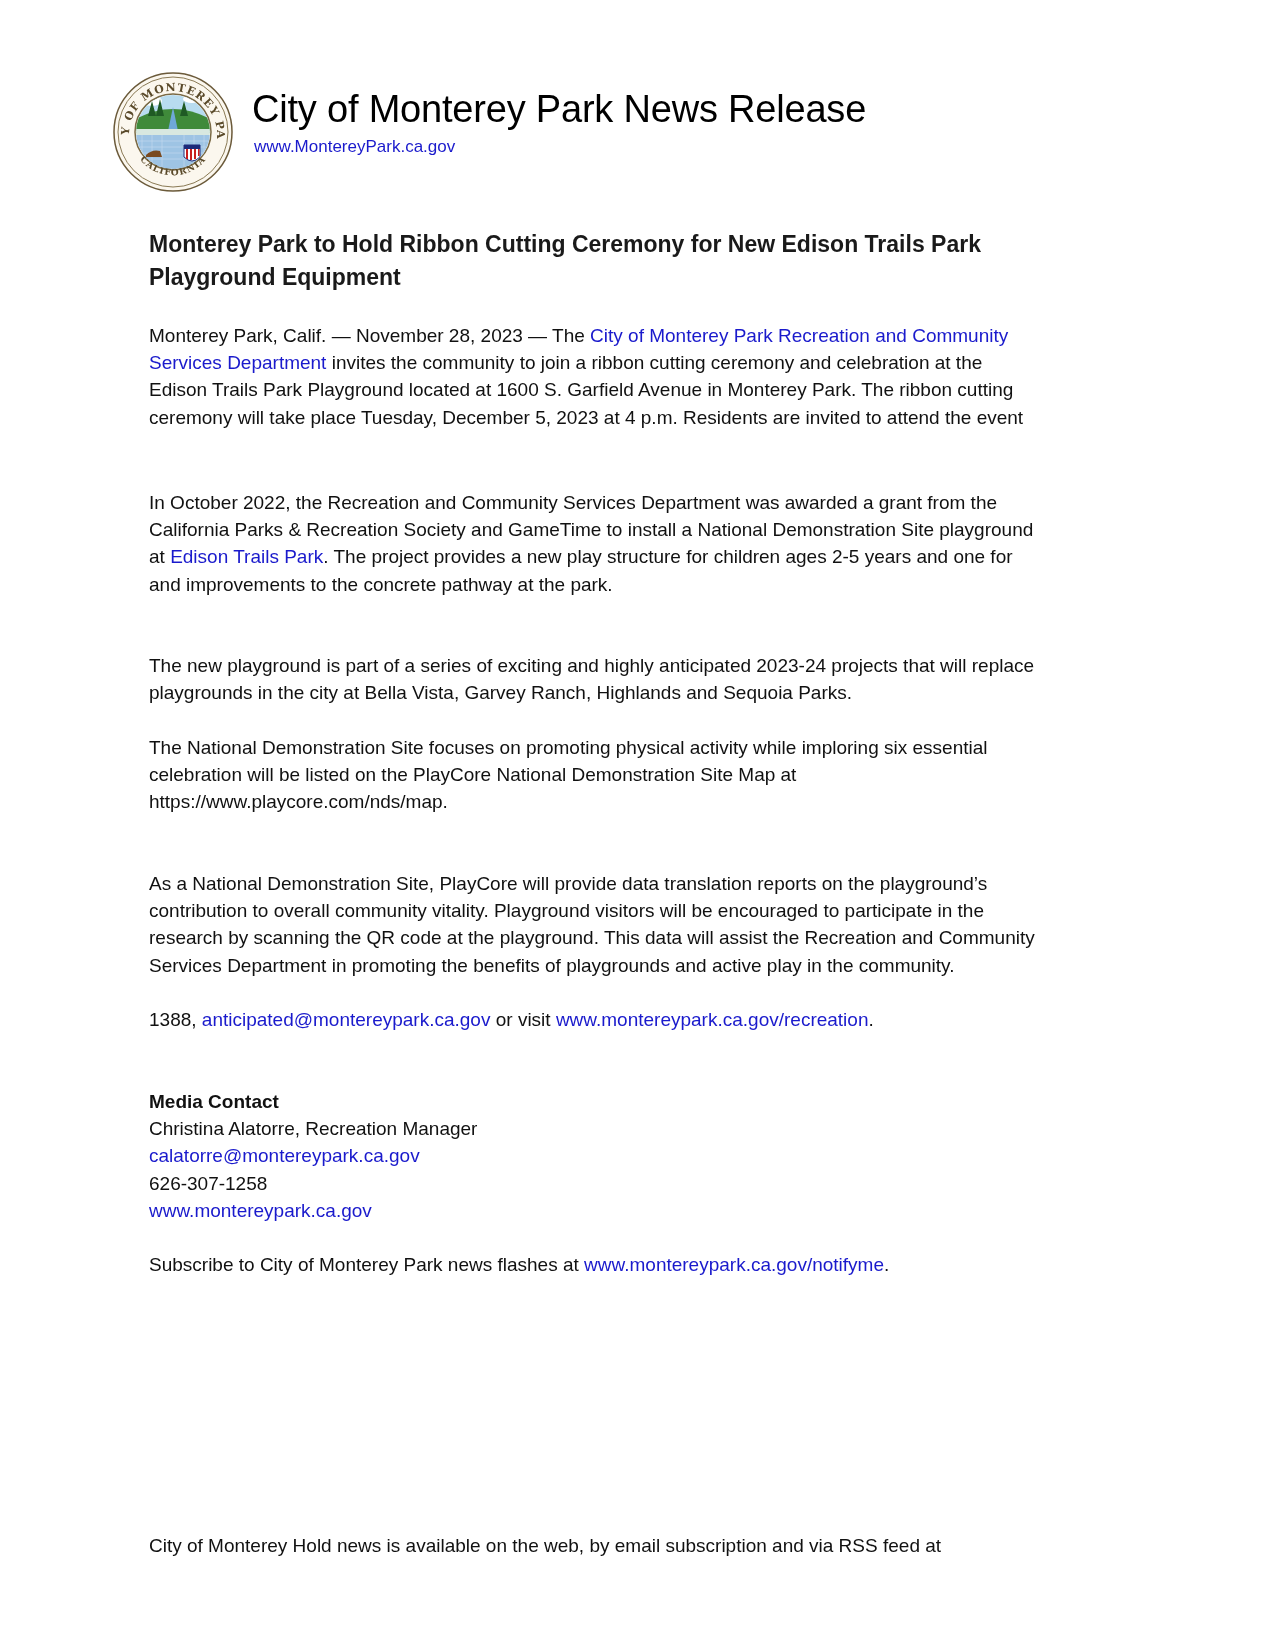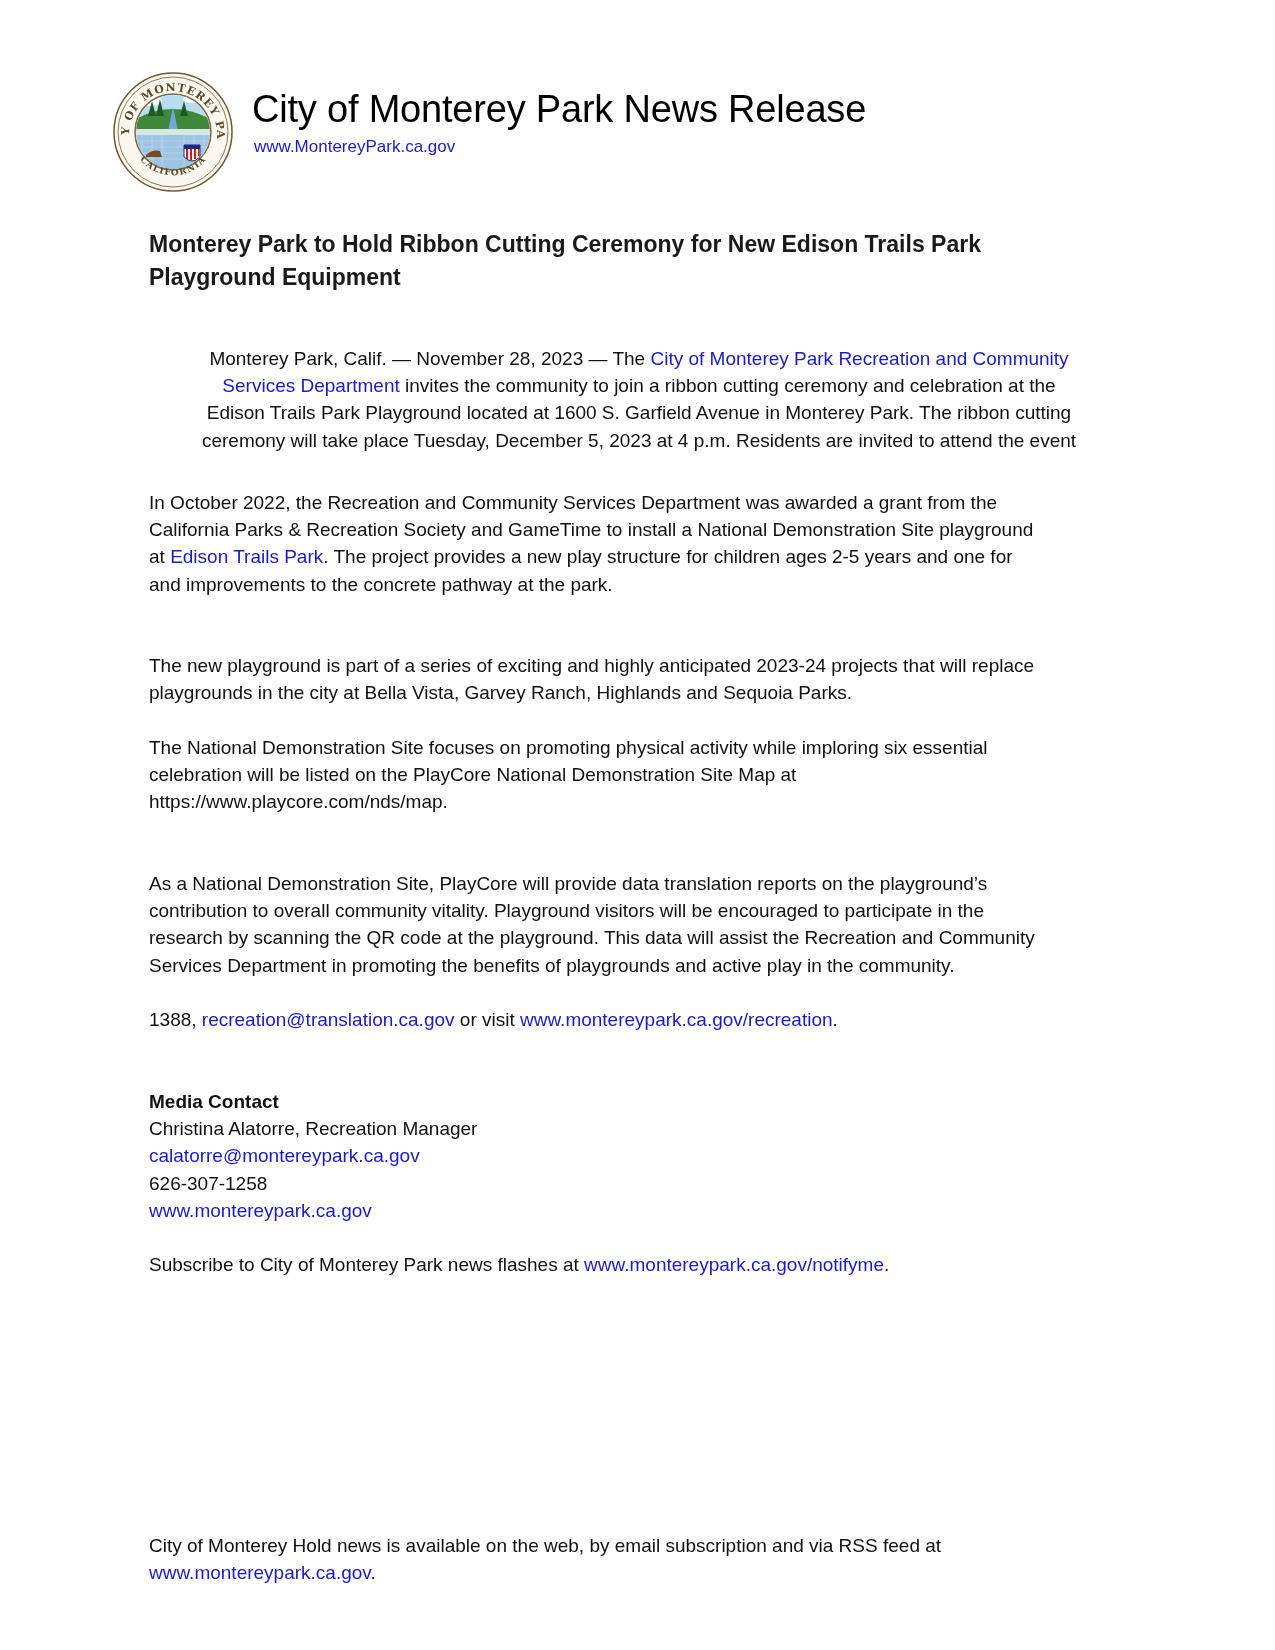--- a/index.html
+++ b/index.html
@@ -72,21 +72,21 @@
 </svg>
 
 <div class="masthead-title">City of Monterey Park News Release</div>
 <a class="masthead-url">www.MontereyPark.ca.gov</a>
 
 <h1 class="headline">
   <span class="line">Monterey Park to Hold Ribbon Cutting Ceremony for New Edison Trails Park</span>
   <span class="line">Playground Equipment</span>
 </h1>
 
-<p class="block" style="top:345px;text-align:center;">
+<p class="block" style="top:322px;">
   <span class="line">
     <span>Monterey Park, Calif. — November 28, 2023 — The </span><a class="link">City of Monterey Park Recreation and Community</a>
   </span>
   <span class="line">
     <a class="link">Services Department</a><span> invites the community to join a ribbon cutting ceremony and celebration at the</span>
   </span>
   <span class="line">Edison Trails Park Playground located at 1600 S. Garfield Avenue in Monterey Park. The ribbon cutting</span>
   <span class="line">ceremony will take place Tuesday, December 5, 2023 at 4 p.m. Residents are invited to attend the event</span>
 </p>
 
@@ -112,34 +112,33 @@
 
 <p class="block" style="top:870px;">
   <span class="line">As a National Demonstration Site, PlayCore will provide data translation reports on the playground’s</span>
   <span class="line">contribution to overall community vitality. Playground visitors will be encouraged to participate in the</span>
   <span class="line">research by scanning the QR code at the playground. This data will assist the Recreation and Community</span>
   <span class="line">Services Department in promoting the benefits of playgrounds and active play in the community.</span>
 </p>
 
 <p class="block" style="top:1006px;">
   <span class="line">
-    <span>1388, </span><a class="link">recreation@translation.ca.gov</a><span> or visit </span><a class="link">www.montereypark.ca.gov/recreation</a><span>.</span>
+    <span>1388, </span><a class="link">anticipated@montereypark.ca.gov</a><span> or visit </span><a class="link">www.montereypark.ca.gov/recreation</a><span>.</span>
   </span>
 </p>
 
 <div class="block" style="top:1088px;">
   <span class="line bold">Media Contact</span>
   <span class="line">Christina Alatorre, Recreation Manager</span>
   <span class="line"><a class="link">calatorre@montereypark.ca.gov</a></span>
   <span class="line">626-307-1258</span>
   <span class="line"><a class="link">www.montereypark.ca.gov</a></span>
 </div>
 
 <p class="block" style="top:1251px;">
   <span class="line">
     <span>Subscribe to City of Monterey Park news flashes at </span><a class="link">www.montereypark.ca.gov/notifyme</a><span>.</span>
   </span>
 </p>
 
 <p class="block" style="top:1532px;">
   <span class="line">City of Monterey Hold news is available on the web, by email subscription and via RSS feed at</span>
-  <span class="line"><a class="link">www.montereypark.ca.gov</a><span>.</span></span>
 </p>
 
 </body></html>

